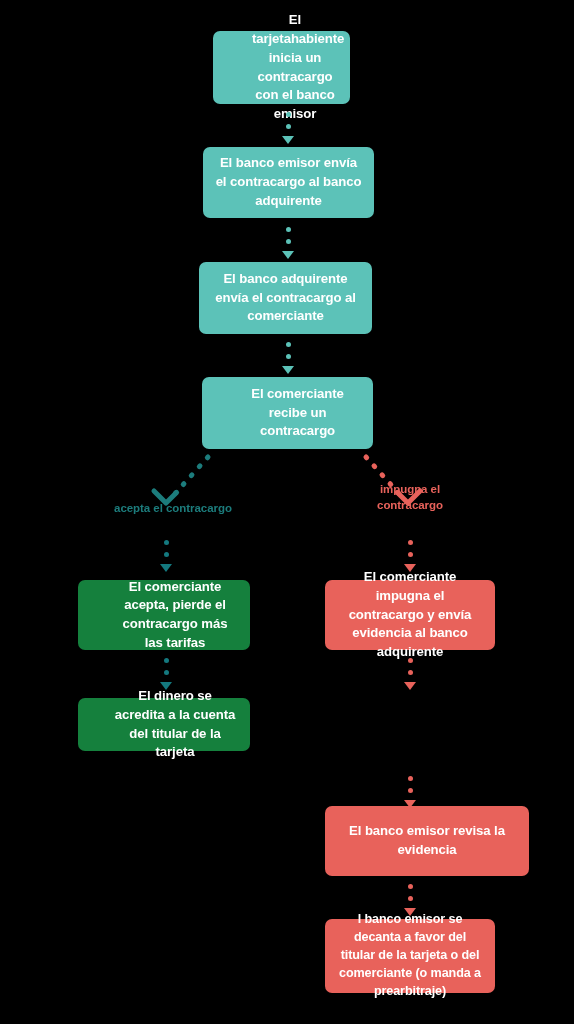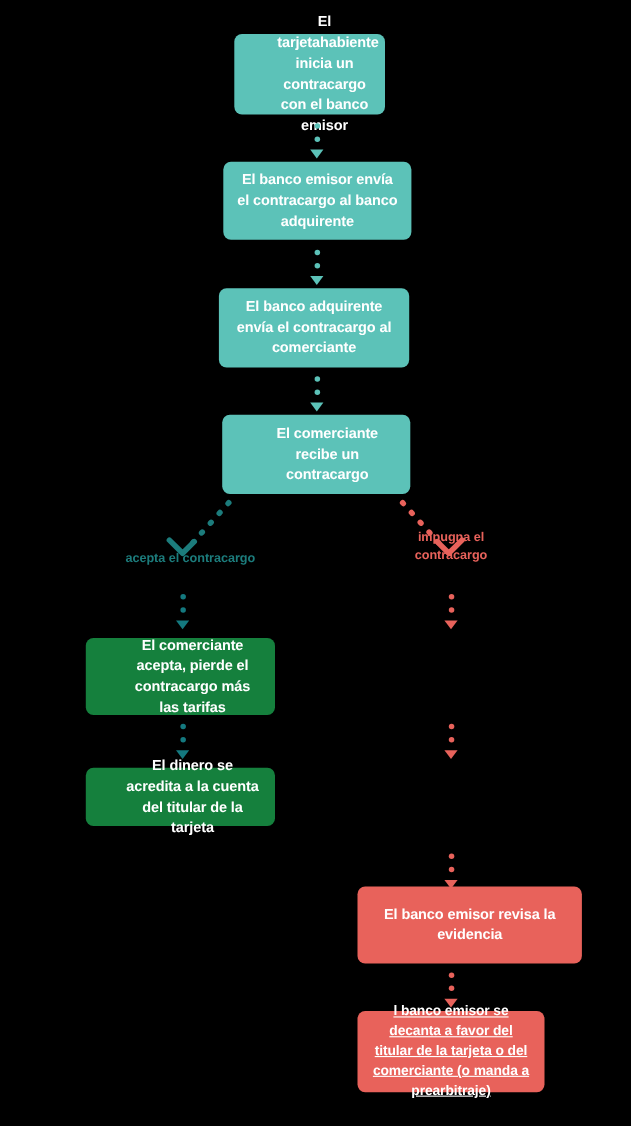--- a/index.html
+++ b/index.html
@@ -172,20 +172,23 @@
   <div class="node teal-dark" style="left:78px; top:698px; width:172px; height:53px;">
     <span>El dinero se acredita a la cuenta del titular de la tarjeta</span>
   </div>
 
   <div class="conn c-red" style="left:402px; top:540px; width:16px; height:38px;">
     <div class="dot"></div>
     <div class="dot"></div>
     <div class="head"></div>
   </div>
 
+  <div class="node red" style="left:325px; top:580px; width:170px; height:70px;">
+    <span>El comerciante impugna el contracargo y envía evidencia al banco adquirente</span>
+  </div>
 
   <div class="conn c-red" style="left:402px; top:658px; width:16px; height:38px;">
     <div class="dot"></div>
     <div class="dot"></div>
     <div class="head"></div>
   </div>
 
 
   <div class="conn c-red" style="left:402px; top:776px; width:16px; height:38px;">
     <div class="dot"></div>
@@ -196,17 +199,17 @@
   <div class="node red" style="left:325px; top:806px; width:204px; height:70px;">
     <span>El banco emisor revisa la evidencia</span>
   </div>
 
   <div class="conn c-red" style="left:402px; top:884px; width:16px; height:38px;">
     <div class="dot"></div>
     <div class="dot"></div>
     <div class="head"></div>
   </div>
 
-  <div class="node red" style="left:325px; top:919px; width:170px; height:74px; font-size:12.6px;text-decoration:underline;">
+  <div class="node red" style="left:325px; top:919px; width:170px; height:74px; font-size:12.6px;">
     <span>l banco emisor se decanta a favor del titular de la tarjeta o  del comerciante (o manda a prearbitraje)</span>
   </div>
 
 </div>
 
 </body></html>

